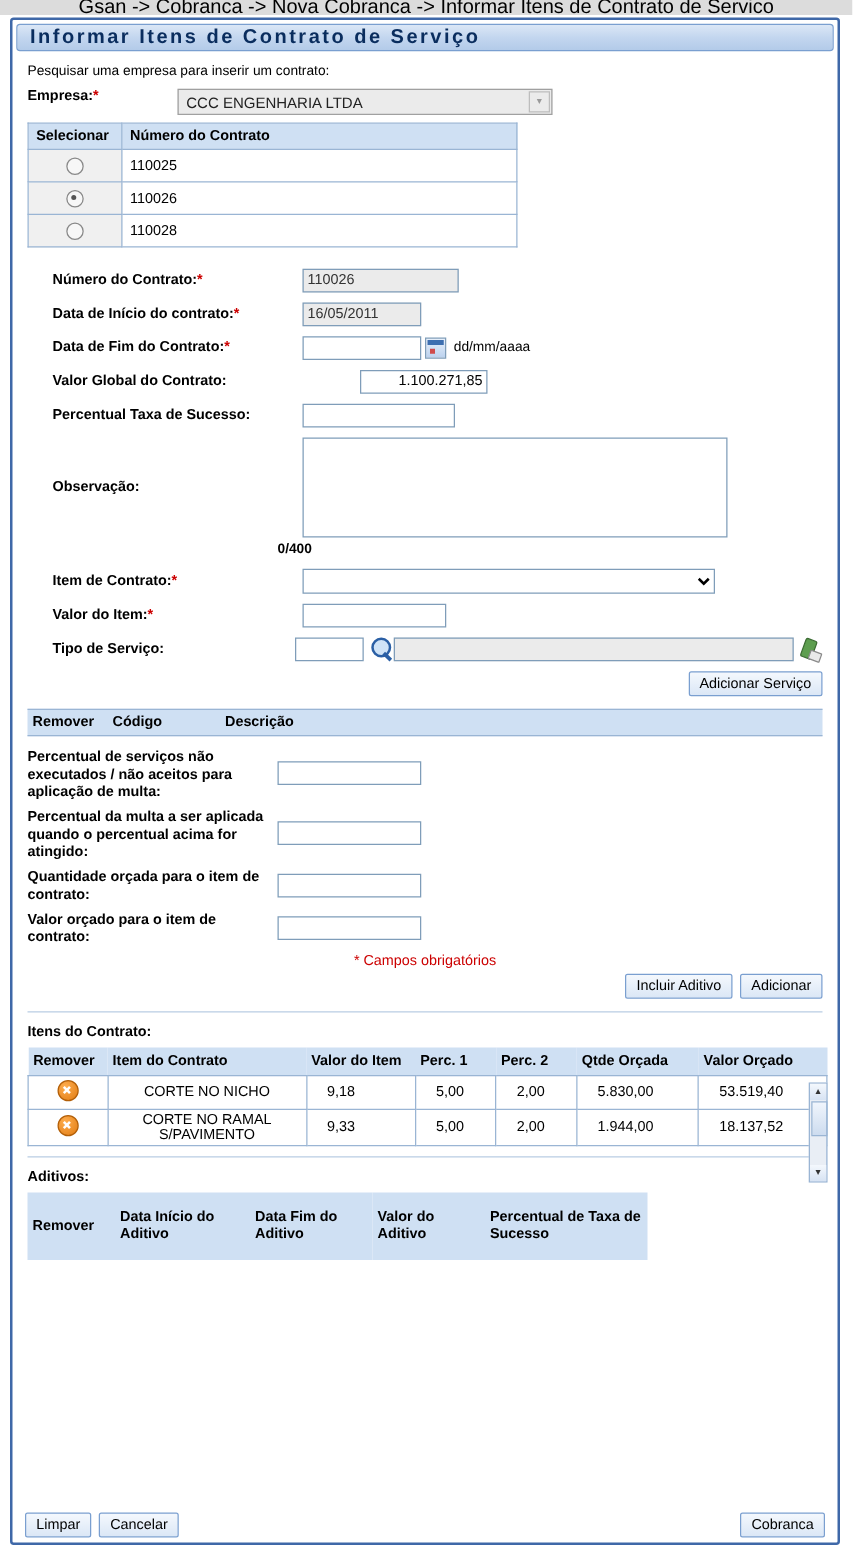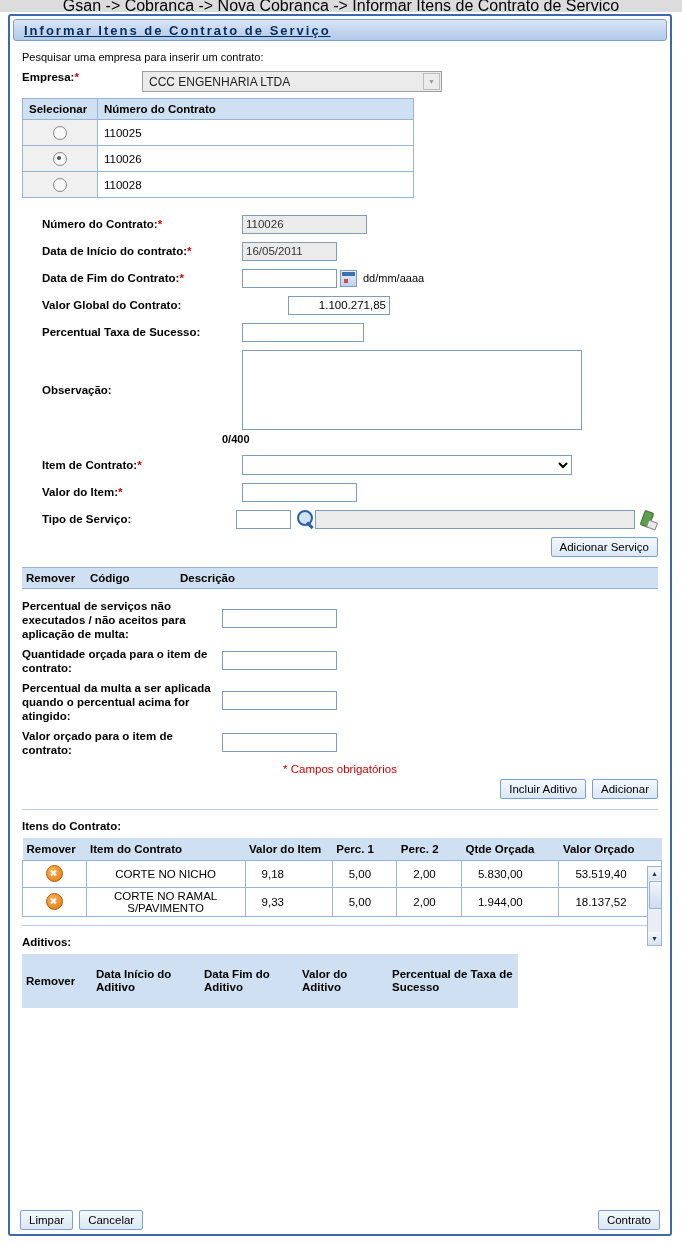--- a/index.html
+++ b/index.html
@@ -50,25 +50,24 @@
     margin: 3px 3px 0 3px;
     background: linear-gradient(to bottom, #dbe7f6 0%, #c3d6ef 50%, #b3cbe9 100%);
     border: 1px solid #7a9fd0;
     border-radius: 3px;
     box-sizing: border-box;
     display: flex;
     align-items: center;
     padding-left: 10px;
   }
   .title-bar span {
-    font-size: 13px;
+    font-size: 16px;
     font-weight: bold;
     letter-spacing: 2px;
     color: #0a2d5e;
-    text-decoration: underline;
   }
   .content {
     padding: 10px 12px 0 12px;
   }
   .intro {
     font-size: 11px;
     margin-bottom: 8px;
   }
   .row {
     display: flex;
@@ -552,27 +551,27 @@
       </div>
 
       <div style="height:10px;"></div>
 
       <div class="pct-row">
         <div class="pct-lbl">Percentual de serviços não executados / não aceitos para aplicação de multa:</div>
         <input class="txt" style="width: 115px; margin-top: 10px;" value="">
       </div>
 
       <div class="pct-row">
+        <div class="pct-lbl">Percentual da multa a ser aplicada quando o percentual acima for atingido:</div>
+        <input class="txt" style="width: 115px; margin-top: 10px;" value="">
+      </div>
+
+      <div class="pct-row">
         <div class="pct-lbl">Quantidade orçada para o item de contrato:</div>
         <input class="txt" style="width: 115px; margin-top: 4px;" value="">
-      </div>
-
-      <div class="pct-row">
-        <div class="pct-lbl">Percentual da multa a ser aplicada quando o percentual acima for atingido:</div>
-        <input class="txt" style="width: 115px; margin-top: 10px;" value="">
       </div>
 
       <div class="pct-row">
         <div class="pct-lbl">Valor orçado para o item de contrato:</div>
         <input class="txt" style="width: 115px; margin-top: 4px;" value="">
       </div>
 
       <div class="obrig">* Campos obrigatórios</div>
 
       <div class="btns-end">
@@ -658,17 +657,17 @@
         <tbody></tbody>
       </table>
 
     </div>
 
     <div class="footer-bar">
       <div class="footer-left">
         <button class="btn">Limpar</button>
         <button class="btn">Cancelar</button>
       </div>
-      <button class="btn">Contrato</button>
+      <button class="btn">Cobranca</button>
     </div>
 
   </div>
 </div>
 
 </body></html>

